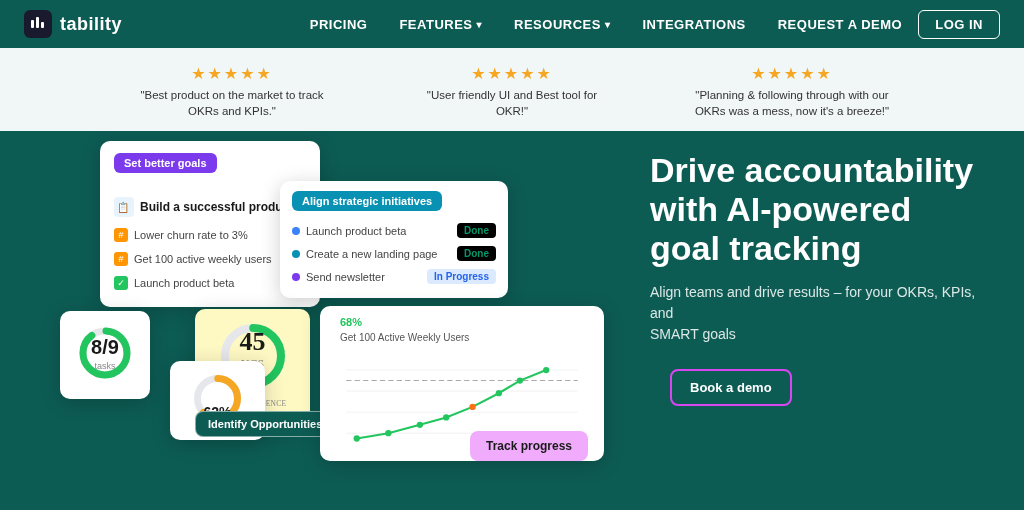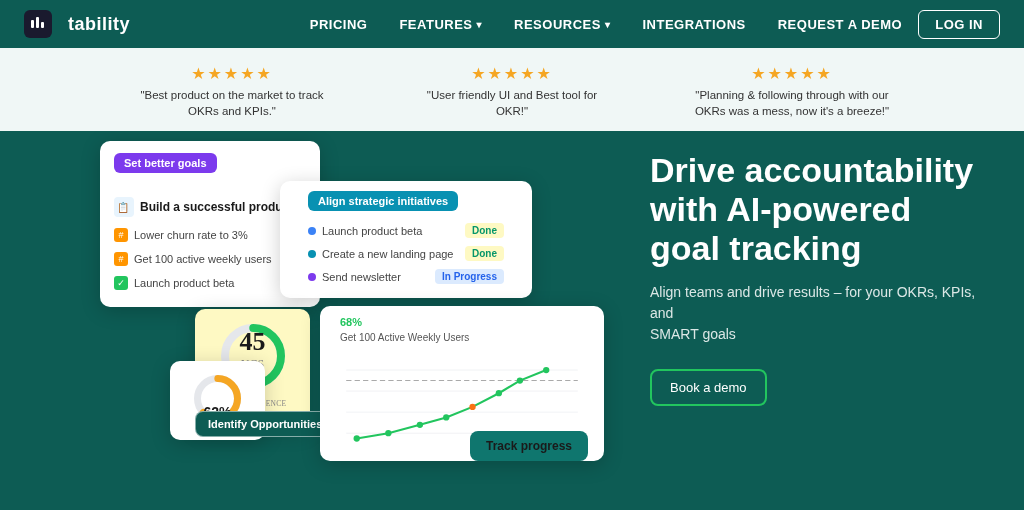--- a/index.html
+++ b/index.html
@@ -19,21 +19,21 @@
       align-items: center;
       padding: 0 24px;
       height: 48px;
       background: #0d5c54;
       position: relative;
       z-index: 10;
     }
     .logo-area {
       display: flex;
       align-items: center;
-      gap: 16px;
+      gap: 8px;
       margin-right: auto;
     }
     .logo-icon {
       width: 28px;
       height: 28px;
       background: #1a1a2e;
       border-radius: 6px;
       display: flex;
       align-items: center;
       justify-content: center;
@@ -194,36 +194,36 @@
     .avatar-sm.a2 { background: #3b82f6; }
     .avatar-sm.a3 { background: #8b5cf6; }
 
     
     .card-align {
       position: absolute;
       top: 40px;
       left: 240px;
       background: white;
       border-radius: 10px;
-      padding: 10px 28px;
-      width: 252px;
+      padding: 10px 12px;
+      width: 228px;
       box-shadow: 0 4px 20px rgba(0,0,0,0.2);
     }
     .badge-teal {
       background: #0891b2;
       color: white;
       font-size: 11px;
       font-weight: 600;
       padding: 4px 10px;
       border-radius: 6px;
       display: inline-block;
       margin-bottom: 8px;
     }
     .status-done {
-      background: #fef9c3;
+      background: #000000;
       color: #059669;
       font-size: 10px;
       font-weight: 600;
       padding: 2px 7px;
       border-radius: 4px;
     }
     .status-progress {
       background: #dbeafe;
       color: #2563eb;
       font-size: 10px;
@@ -361,21 +361,21 @@
       font-weight: 700;
       color: #22c55e;
       margin-bottom: 4px;
     }
 
     
     .badge-track {
       position: absolute;
       bottom: 20px;
       left: 430px;
-      background: #0f766e;
+      background: #f0abfc;
       color: #1a1a1a;
       font-size: 12px;
       font-weight: 700;
       padding: 8px 16px;
       border-radius: 8px;
     }
 
     
     .hero-text {
       flex: 1;
@@ -405,26 +405,27 @@
       border: none;
       padding: 10px 18px;
       border-radius: 8px;
       font-size: 13px;
       font-weight: 600;
       cursor: pointer;
     }
     .btn-secondary {
       background: transparent;
       color: white;
-      border: 2px solid #22c55e;
+      border: 2px solid #d946ef;
       padding: 9px 18px;
       border-radius: 8px;
       font-size: 13px;
-      font-weight: 400;
+      font-weight: 700;
       cursor: pointer;
+      margin-left: 20px;
     }
 
     
     .donut-svg { width: 60px; height: 60px; }
     .donut-62 { width: 55px; height: 55px; }
     .ncs-ring { width: 70px; height: 70px; }
     .chart-svg { width: 100%; height: 100px; }
   </style>
 </head>
 <body>
@@ -522,20 +523,30 @@
       </div>
       <div class="align-row">
         <div class="align-row-left">
           <div class="dot-purple"></div>
           <span>Send newsletter</span>
         </div>
         <span class="status-progress">In Progress</span>
       </div>
     </div>
 
+    <div class="card-tasks" style="position: absolute;">
+      <svg class="donut-svg" viewBox="0 0 60 60">
+        <circle cx="30" cy="30" r="22" fill="none" stroke="#e5e7eb" stroke-width="7"></circle>
+        <circle cx="30" cy="30" r="22" fill="none" stroke="#22c55e" stroke-width="7" stroke-dasharray="123 15" stroke-dashoffset="34" stroke-linecap="round"></circle>
+      </svg>
+      <div style="position:absolute;top:50%;left:50%;transform:translate(-50%,-55%);text-align:center;">
+        <div class="task-fraction">8/9</div>
+        <div class="task-label">tasks</div>
+      </div>
+    </div>
 
     <div class="card-ncs" style="position: absolute;">
       <svg class="ncs-ring" viewBox="0 0 70 70">
         <circle cx="35" cy="35" r="28" fill="none" stroke="#e5e7eb" stroke-width="8"></circle>
         <circle cx="35" cy="35" r="28" fill="none" stroke="#22c55e" stroke-width="8" stroke-dasharray="115 61" stroke-dashoffset="44" stroke-linecap="round"></circle>
       </svg>
       <div style="position:absolute;top:18px;left:50%;transform:translateX(-50%);text-align:center;">
         <div class="ncs-number">45</div>
         <div class="ncs-sub">NCS</div>
       </div>

